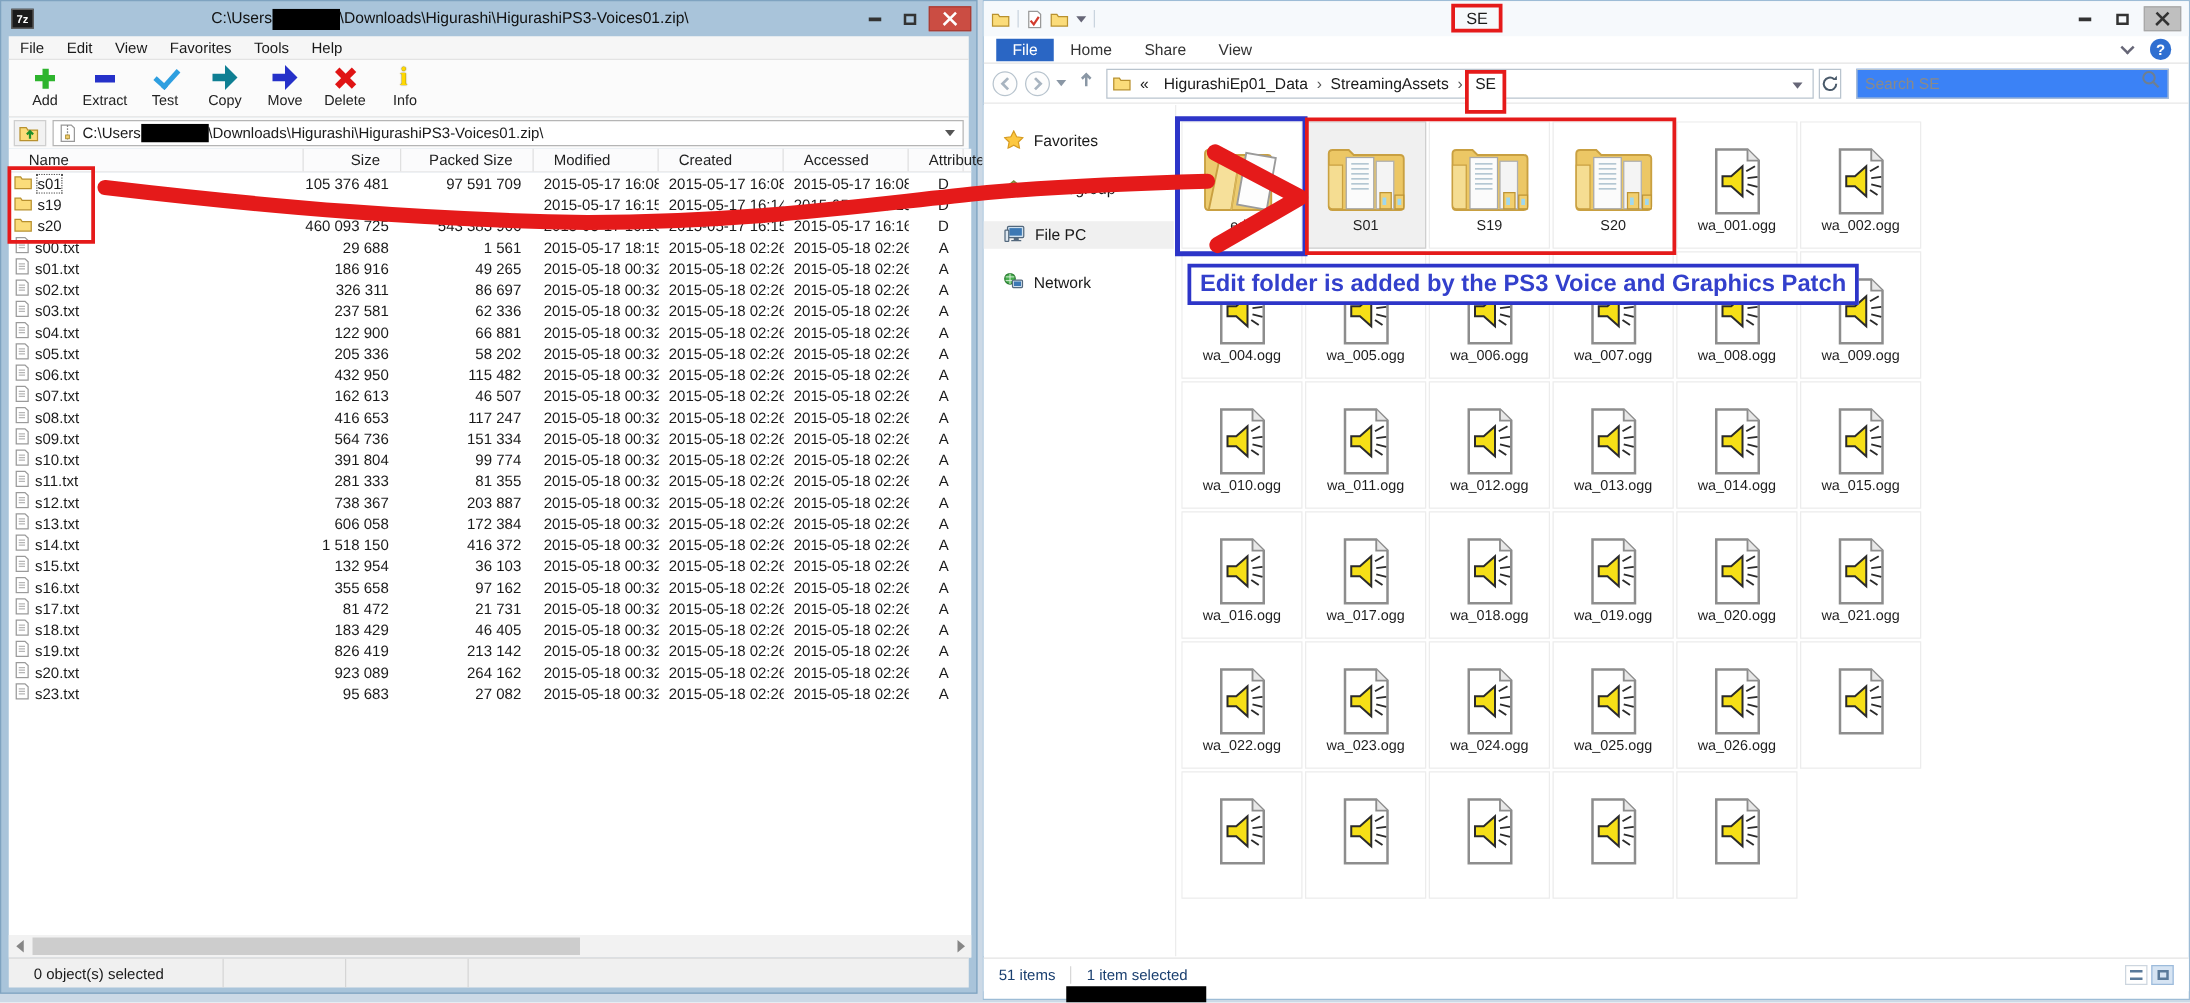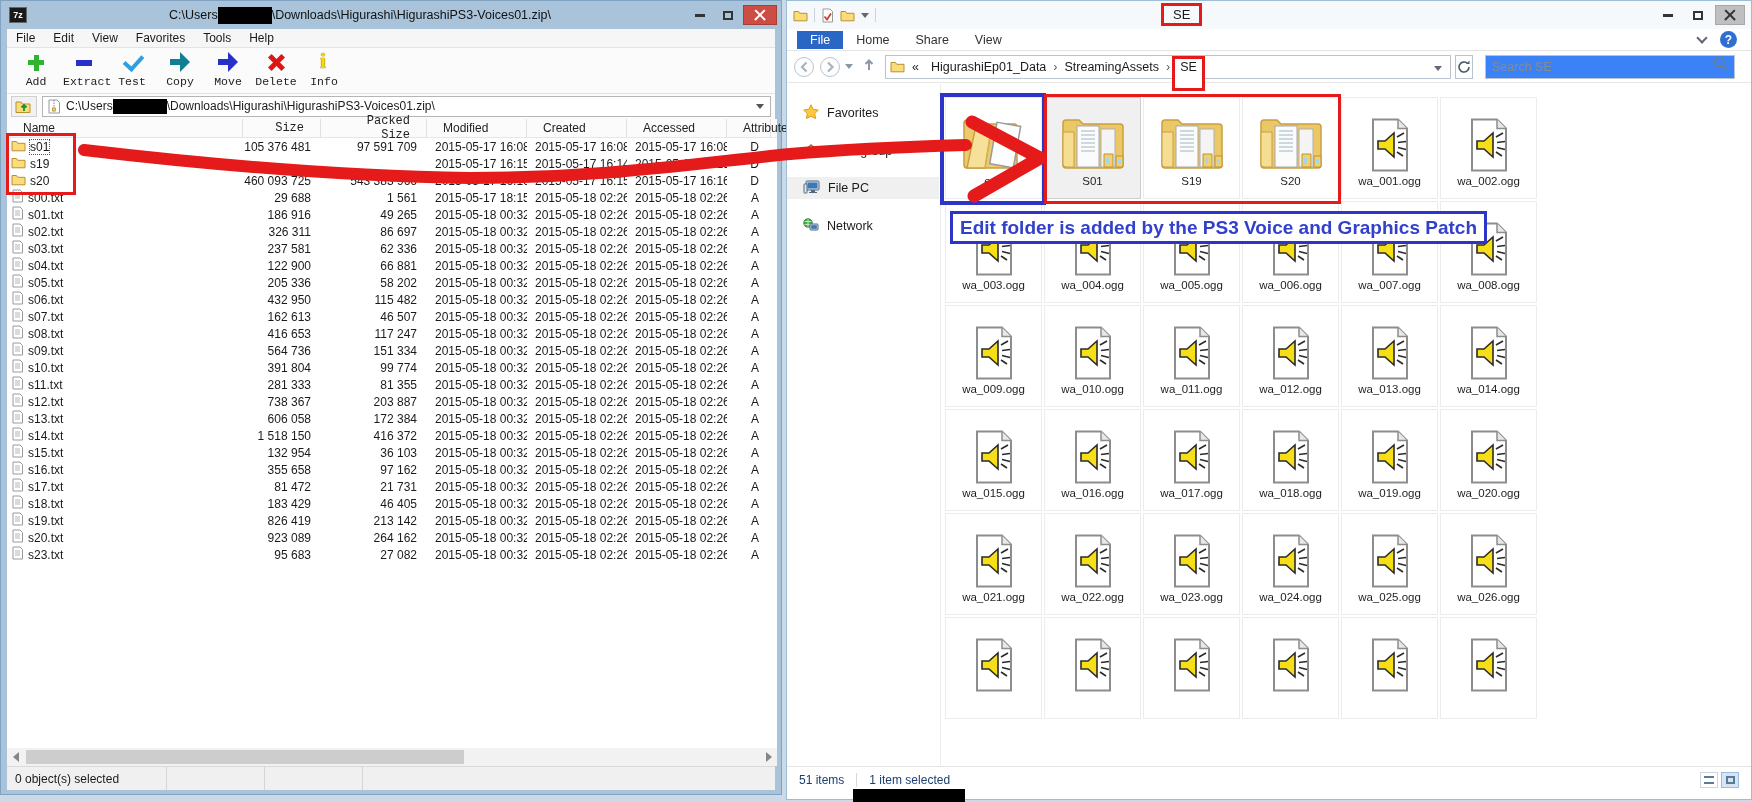--- a/index.html
+++ b/index.html
@@ -34,21 +34,21 @@
   .cap.plain .xmark::before,.cap.plain .xmark::after { background:#333; }
 
   .z-menu { position:absolute; left:6px; right:6px; top:28px; height:19px; background:#f6f6f6;
             display:flex; align-items:center; font-size:12px; border-bottom:1px solid #e3e3e3;}
   .zmenu-item { padding:0 9px; }
   .z-tools { position:absolute; left:6px; right:6px; top:47px; height:46px; background:#fbfbfb;
              display:flex; align-items:flex-start; padding:3px 0 0 8px; gap:6px;
              border-bottom:1px solid #e3e3e3; }
   .ztool { width:42px; text-align:center; }
   .tbico { height:22px; position:relative; margin:0 auto; width:24px; }
-  .tblabel { font-size:11.5px; color:#222; margin-top:2px;font-family:Liberation Mono, monospace; }
+  .tblabel { font-size:11.5px; color:#222; margin-top:2px; }
   .ico-add::before { content:""; position:absolute; left:4px; top:9px; width:16px; height:5px; background:#2eb42e; }
   .ico-add::after  { content:""; position:absolute; left:9.5px; top:3.5px; width:5px; height:16px; background:#2eb42e; }
   .ico-extract::before { content:""; position:absolute; left:4px; top:9px; width:16px; height:6px; background:#2531c9; }
   .ico-test::before { content:""; position:absolute; left:4px; top:4px; width:15px; height:8px;
        border-left:4px solid #2e9fe0; border-bottom:4px solid #2e9fe0; transform:rotate(-48deg); }
   .arrowico .stem { position:absolute; left:2px; top:8px; width:10px; height:6px; }
   .arrowico .head { position:absolute; left:12px; top:1px; width:0; height:0;
        border-top:10px solid transparent; border-bottom:10px solid transparent; }
   .ico-copy .stem { background:#0f7f93; } .ico-copy .head { border-left:10px solid #0f7f93; }
   .ico-move .stem { background:#2531c9; } .ico-move .head { border-left:10px solid #2531c9; }
@@ -74,32 +74,32 @@
             display:flex; align-items:center; font-size:12px; color:#222; border-bottom:1px solid #e6e6e6;}
   .z-head .hc { border-right:1px solid #e0e0e0; height:100%; display:flex; align-items:center; padding:0 16px; }
   .z-list { position:absolute; left:6px; top:137px; width:770px; height:610px; background:#fff; overflow:hidden;}
   .zrow { display:flex; height:17px; align-items:center; font-size:12px; }
   .zrow .cell { overflow:hidden; white-space:nowrap; }
   .c-name { width:236px; padding-left:4px; display:flex; align-items:center; gap:4px; }
   .c-size { width:78px; text-align:right; padding-right:10px; }
   .c-packed { width:106px; text-align:right; padding-right:10px; }
   .c-mod,.c-cre,.c-acc { width:100px; padding-left:8px; }
   .c-attr { width:44px; text-align:right; padding-right:12px; }
-  .hc.c-size,.hc.c-packed { justify-content:flex-end;font-family:Liberation Mono, monospace; }
+  .hc.c-size,.hc.c-packed { justify-content:flex-end; }
   .zfocus .nametxt { outline:1px dotted #555; }
   .c-name svg { flex:0 0 auto; }
 
   .z-hscroll { position:absolute; left:6px; top:747px; width:770px; height:18px; background:#f2f2f2;
                display:flex; align-items:center; }
   .sb-btn { width:17px; height:18px; display:flex; align-items:center; justify-content:center; background:#f2f2f2; }
   .sb-tri-l { width:0;height:0;border-top:5px solid transparent;border-bottom:5px solid transparent;border-right:6px solid #868686;}
   .sb-tri-r { width:0;height:0;border-top:5px solid transparent;border-bottom:5px solid transparent;border-left:6px solid #868686;}
   .sb-thumb { width:438px; height:14px; background:#cdcdcd; margin-left:2px; }
   .z-status { position:absolute; left:6px; right:6px; top:765px; height:24px; background:#f0f0f0;
-              border-top:1px solid #d9d9d9; display:flex; align-items:center; font-size:12px; }
+              border-top:1px solid #d9d9d9; display:flex; align-items:center; font-size:12px;padding-left:12px; }
   .z-stat-cell { height:100%; display:flex; align-items:center; padding:0 8px; border-right:1px solid #d5d5d5; }
   .z-stat-cell:first-child { width:160px; }
   .z-stat-cell.s2 { width:98px; } .z-stat-cell.s3 { width:98px; } .z-stat-cell.s4 { flex:1; border-right:none;}
 
   
   .exp { left:786px; top:0; width:966px; height:800px; background:#fff; border:1px solid #9dbcd6; }
   .e-title { height:28px; background:#f6f9fc; display:flex; align-items:center; padding:0 6px;
              font-size:12.5px; }
   .e-quick { display:flex; align-items:center; gap:6px; }
   .vsep { width:1px; height:14px; background:#c9d4de; }
@@ -866,31 +866,20 @@
         </div>
         <div class="tile">
           <span class="ticon">
             <svg width="44" height="54" viewBox="0 0 44 54">
               <path d="M5 1.5h25l9 9V52.5H5z" fill="#fff" stroke="#8d8d8d" stroke-width="2"></path>
               <path d="M30 1.5v9h9" fill="#e8e8e8" stroke="#8d8d8d" stroke-width="1.5"></path>
               <polygon points="10,23 17,23 26,15 26,39 17,31 10,31" fill="#f6df17" stroke="#2b2b2b" stroke-width="1.6"></polygon>
               <path d="M29 19l7-4M30 24.5l8-1M30 29.5l8 2M29 34l6 4" stroke="#2b2b2b" stroke-width="1.6" fill="none"></path>
             </svg>
           </span>
-          <span class="tlabel">wa_003.ogg</span>
-        </div>
-        <div class="tile">
-          <span class="ticon">
-            <svg width="44" height="54" viewBox="0 0 44 54">
-              <path d="M5 1.5h25l9 9V52.5H5z" fill="#fff" stroke="#8d8d8d" stroke-width="2"></path>
-              <path d="M30 1.5v9h9" fill="#e8e8e8" stroke="#8d8d8d" stroke-width="1.5"></path>
-              <polygon points="10,23 17,23 26,15 26,39 17,31 10,31" fill="#f6df17" stroke="#2b2b2b" stroke-width="1.6"></polygon>
-              <path d="M29 19l7-4M30 24.5l8-1M30 29.5l8 2M29 34l6 4" stroke="#2b2b2b" stroke-width="1.6" fill="none"></path>
-            </svg>
-          </span>
           <span class="tlabel">wa_004.ogg</span>
         </div>
         <div class="tile">
           <span class="ticon">
             <svg width="44" height="54" viewBox="0 0 44 54">
               <path d="M5 1.5h25l9 9V52.5H5z" fill="#fff" stroke="#8d8d8d" stroke-width="2"></path>
               <path d="M30 1.5v9h9" fill="#e8e8e8" stroke="#8d8d8d" stroke-width="1.5"></path>
               <polygon points="10,23 17,23 26,15 26,39 17,31 10,31" fill="#f6df17" stroke="#2b2b2b" stroke-width="1.6"></polygon>
               <path d="M29 19l7-4M30 24.5l8-1M30 29.5l8 2M29 34l6 4" stroke="#2b2b2b" stroke-width="1.6" fill="none"></path>
             </svg>

